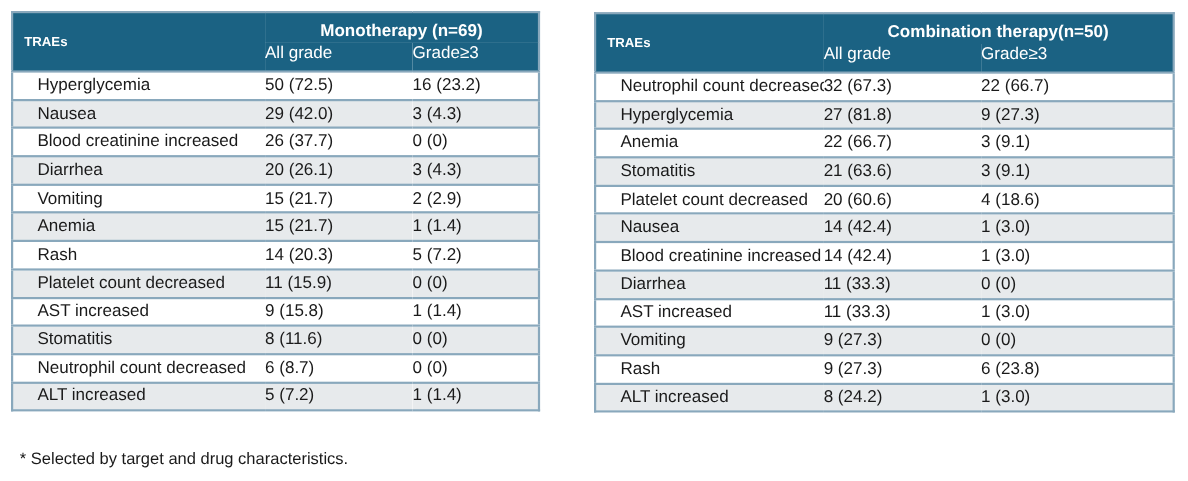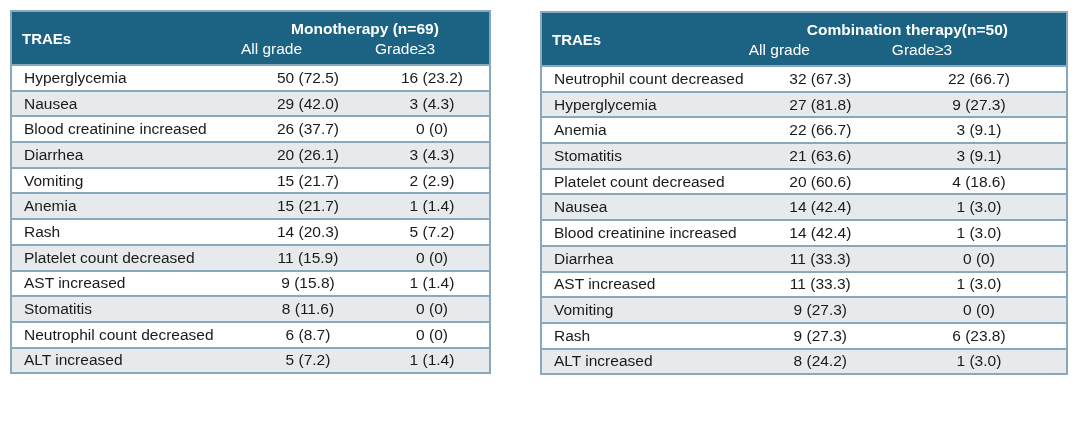--- a/index.html
+++ b/index.html
@@ -38,21 +38,21 @@
 
   thead th {
     background: var(--header-bg);
     color: var(--header-text);
     font-weight: bold;
     padding: 0;
   }
   th.th-trae {
     text-align: left;
     padding-left: 10px;
-    font-size: 15px;
+    font-size: 12px;
     vertical-align: middle;
   }
   th.th-group {
     font-size: 15.5px;
     height: 28px;
     vertical-align: bottom;
     padding-bottom: 1px;
     text-align: center;
   }
   th.th-sub {
@@ -66,22 +66,22 @@
 
   tbody tr { border-top: 2px solid var(--border-color); background: var(--row-bg); }
   tbody tr:nth-child(even) { background: var(--row-alt-bg); }
   tbody td {
     height: 25.7px;
     font-size: 15.5px;
     padding: 0;
     white-space: nowrap;
     overflow: hidden;
   }
-  td.cell-name { text-align: left; padding-left: 12px; }
-  td.cell-val  { text-align: center; }
+  td.cell-name { text-align: left; padding-left: 22px; }
+  td.cell-val  { }
 
   .footnote {
     position: absolute;
     left: 18px;
     top: 409px;
     font-size: 15px;
     color: var(--body-text);
   }
 </style>
 </head>
@@ -242,14 +242,15 @@
           <td class="cell-val">6 (23.8)</td>
         </tr>
         <tr>
           <td class="cell-name">ALT increased</td>
           <td class="cell-val">8 (24.2)</td>
           <td class="cell-val">1 (3.0)</td>
         </tr>
       </tbody>
   </table>
 
+  <div class="footnote">* Selected by target and drug characteristics.</div>
 
 </div>
 
 </body></html>

